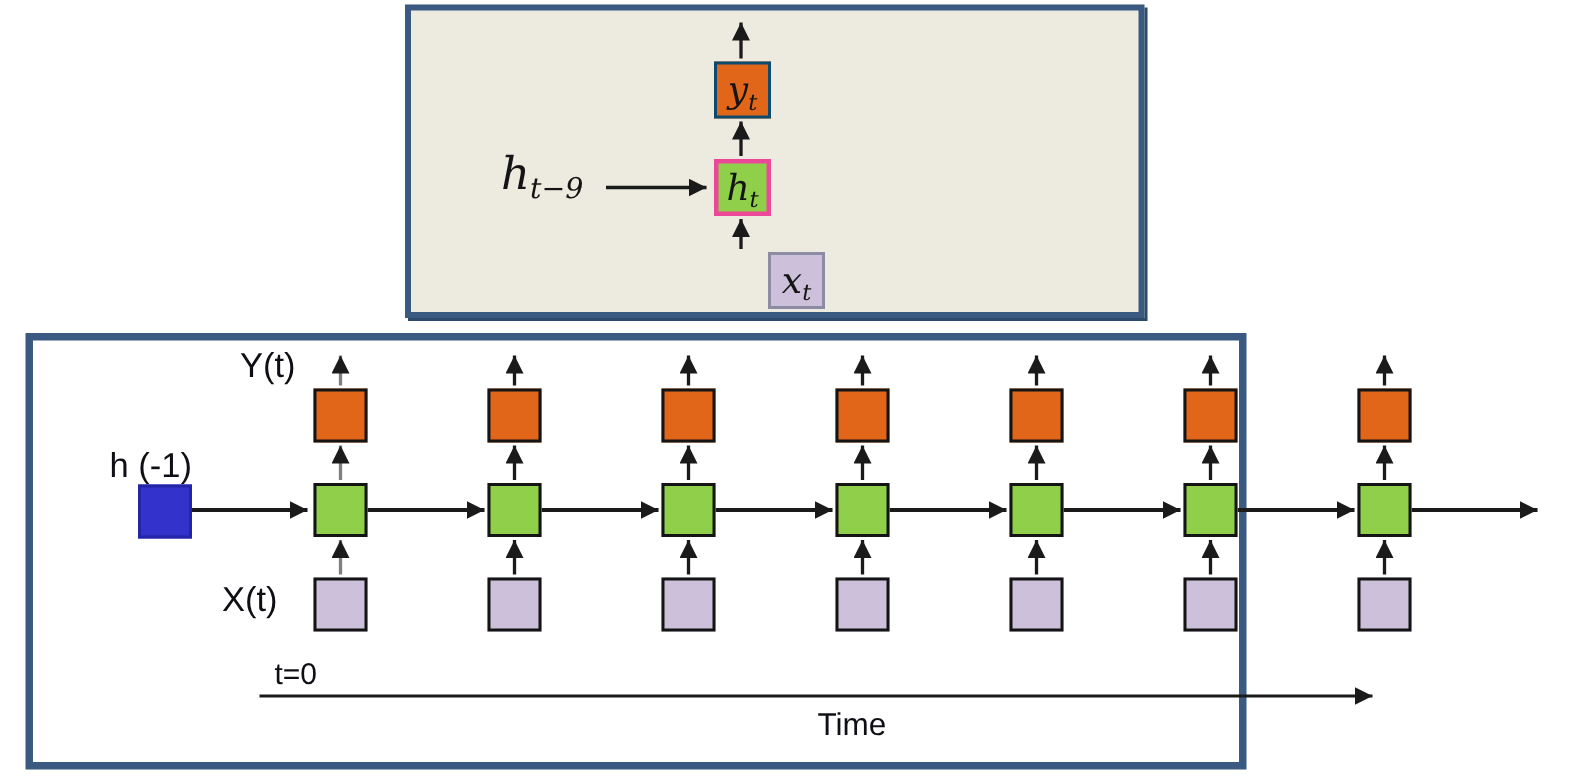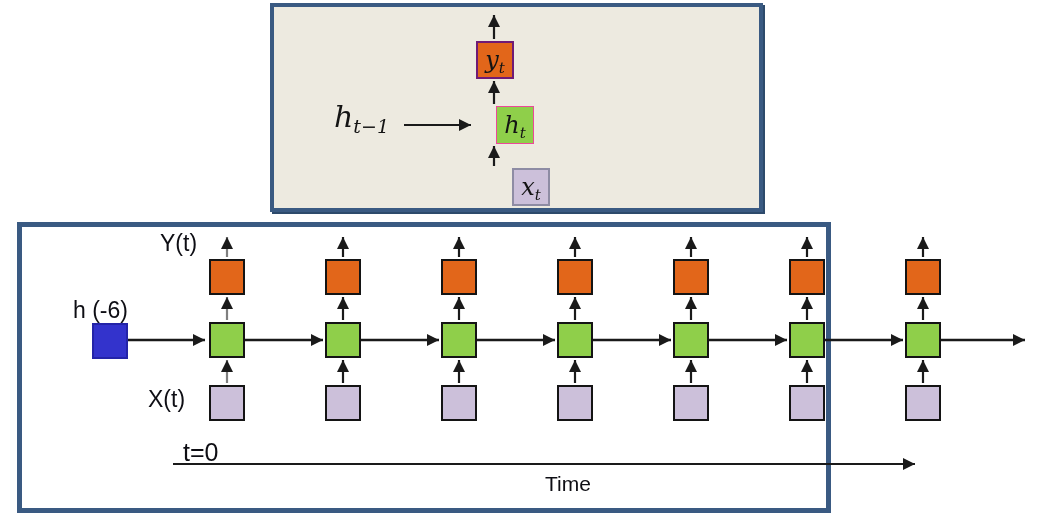--- a/index.html
+++ b/index.html
@@ -22,40 +22,40 @@
   .box {
     position:absolute; box-sizing:border-box;
     display:flex; align-items:center; justify-content:center;
   }
   .bottom-panel .box { width:36px; height:36px; border:2px solid #141414; }
   .top-panel .box    { width:38px; height:38px; }
   .box.orange   { background:#E2661A; }
   .box.green    { background:#8FCF4A; }
   .box.lavender { background:#CCC0DA; }
   .box.blue     { background:#3333CC; border:2px solid #2424A8; }
-  .top-panel .box.orange   { border:2px solid #701a75; }
-  .top-panel .box.green    { border:1px solid #ec4899;margin-left:20px; }
+  .top-panel .box.orange   { border:2px solid #0c4a6e; }
+  .top-panel .box.green    { border:3px solid #ec4899; }
   .top-panel .box.lavender { border:2px solid #8E8CA4;margin-left:36px; }
 
   .row-y { top:32px; }
   .row-h { top:95px; }
   .row-x { top:158px; }
 
   .mathtext {
     font-family:"DejaVu Serif", serif; font-style:italic;
     font-size:24px; color:#141414; line-height:1; white-space:nowrap;
   }
   .mathtext .sub { font-size:15px; position:relative; top:5px; font-style:italic; }
   .mathlabel { position:absolute; font-size:30px; }
   .mathlabel .sub { font-size:19px; top:6px; }
 
   .label {
     position:absolute; color:#0E0E14; font-size:23px; line-height:1.1; white-space:nowrap;
   }
-  .label-t0   { font-size:25px; }
+  .label-t0   { font-size:20px; }
   .label-time { font-size:21px;margin-left:40px; }
 </style>
 </head>
 <body>
 
 <div class="stage">
 
   <section class="panel top-panel">
     <svg class="arrows" width="485" height="201" viewBox="0 0 485 201">
       <defs>
@@ -64,21 +64,21 @@
         </marker>
       </defs>
       <g stroke="#1A1A1A" stroke-width="2.2">
         <line x1="220" y1="32" x2="220" y2="8" marker-end="url(#aht)"></line>
         <line x1="220" y1="97" x2="220" y2="74" marker-end="url(#aht)"></line>
         <line x1="220" y1="159" x2="220" y2="139" marker-end="url(#aht)"></line>
         <line x1="130" y1="118" x2="197" y2="118" marker-end="url(#aht)"></line>
       </g>
     </svg>
 
-    <div class="mathtext mathlabel" style="left:60px; top:95px;"><span>h</span><span class="sub">t−1</span></div>
+    <div class="mathtext mathlabel" style="left:60px; top:95px;"><span>h</span><span class="sub">t−9</span></div>
 
     <div class="box orange" style="left:202px; top:34px;">
       <span class="mathtext"><span>y</span><span class="sub">t</span></span>
     </div>
 
     <div class="box green" style="left:202px; top:99px;">
       <span class="mathtext"><span>h</span><span class="sub">t</span></span>
     </div>
 
     <div class="box lavender" style="left:202px; top:161px;">
@@ -131,21 +131,21 @@
         <line x1="803" y1="113" x2="881" y2="113" marker-end="url(#ahb)"></line>
         <line x1="919" y1="113" x2="1003" y2="113" marker-end="url(#ahb)"></line>
       </g>
 
       <g stroke="#1A1A1A" stroke-width="2">
         <line x1="151" y1="237" x2="893" y2="237" marker-end="url(#ahb)"></line>
       </g>
     </svg>
 
     <div class="label" style="left:138px; top:4px;">Y(t)</div>
-    <div class="label" style="left:51px;  top:71px;">h (-6)</div>
+    <div class="label" style="left:51px;  top:71px;">h (-1)</div>
     <div class="label" style="left:126px; top:160px;text-align:center;">X(t)</div>
     <div class="label label-t0" style="left:161px; top:212px;">t=0</div>
     <div class="label label-time" style="left:483px; top:245px;">Time</div>
 
     <div class="box blue" style="left:70px; top:96px;"></div>
 
     <div class="box orange row-y" style="left:187px;"></div>
     <div class="box green row-h" style="left:187px;"></div>
     <div class="box lavender row-x" style="left:187px;"></div>
 

